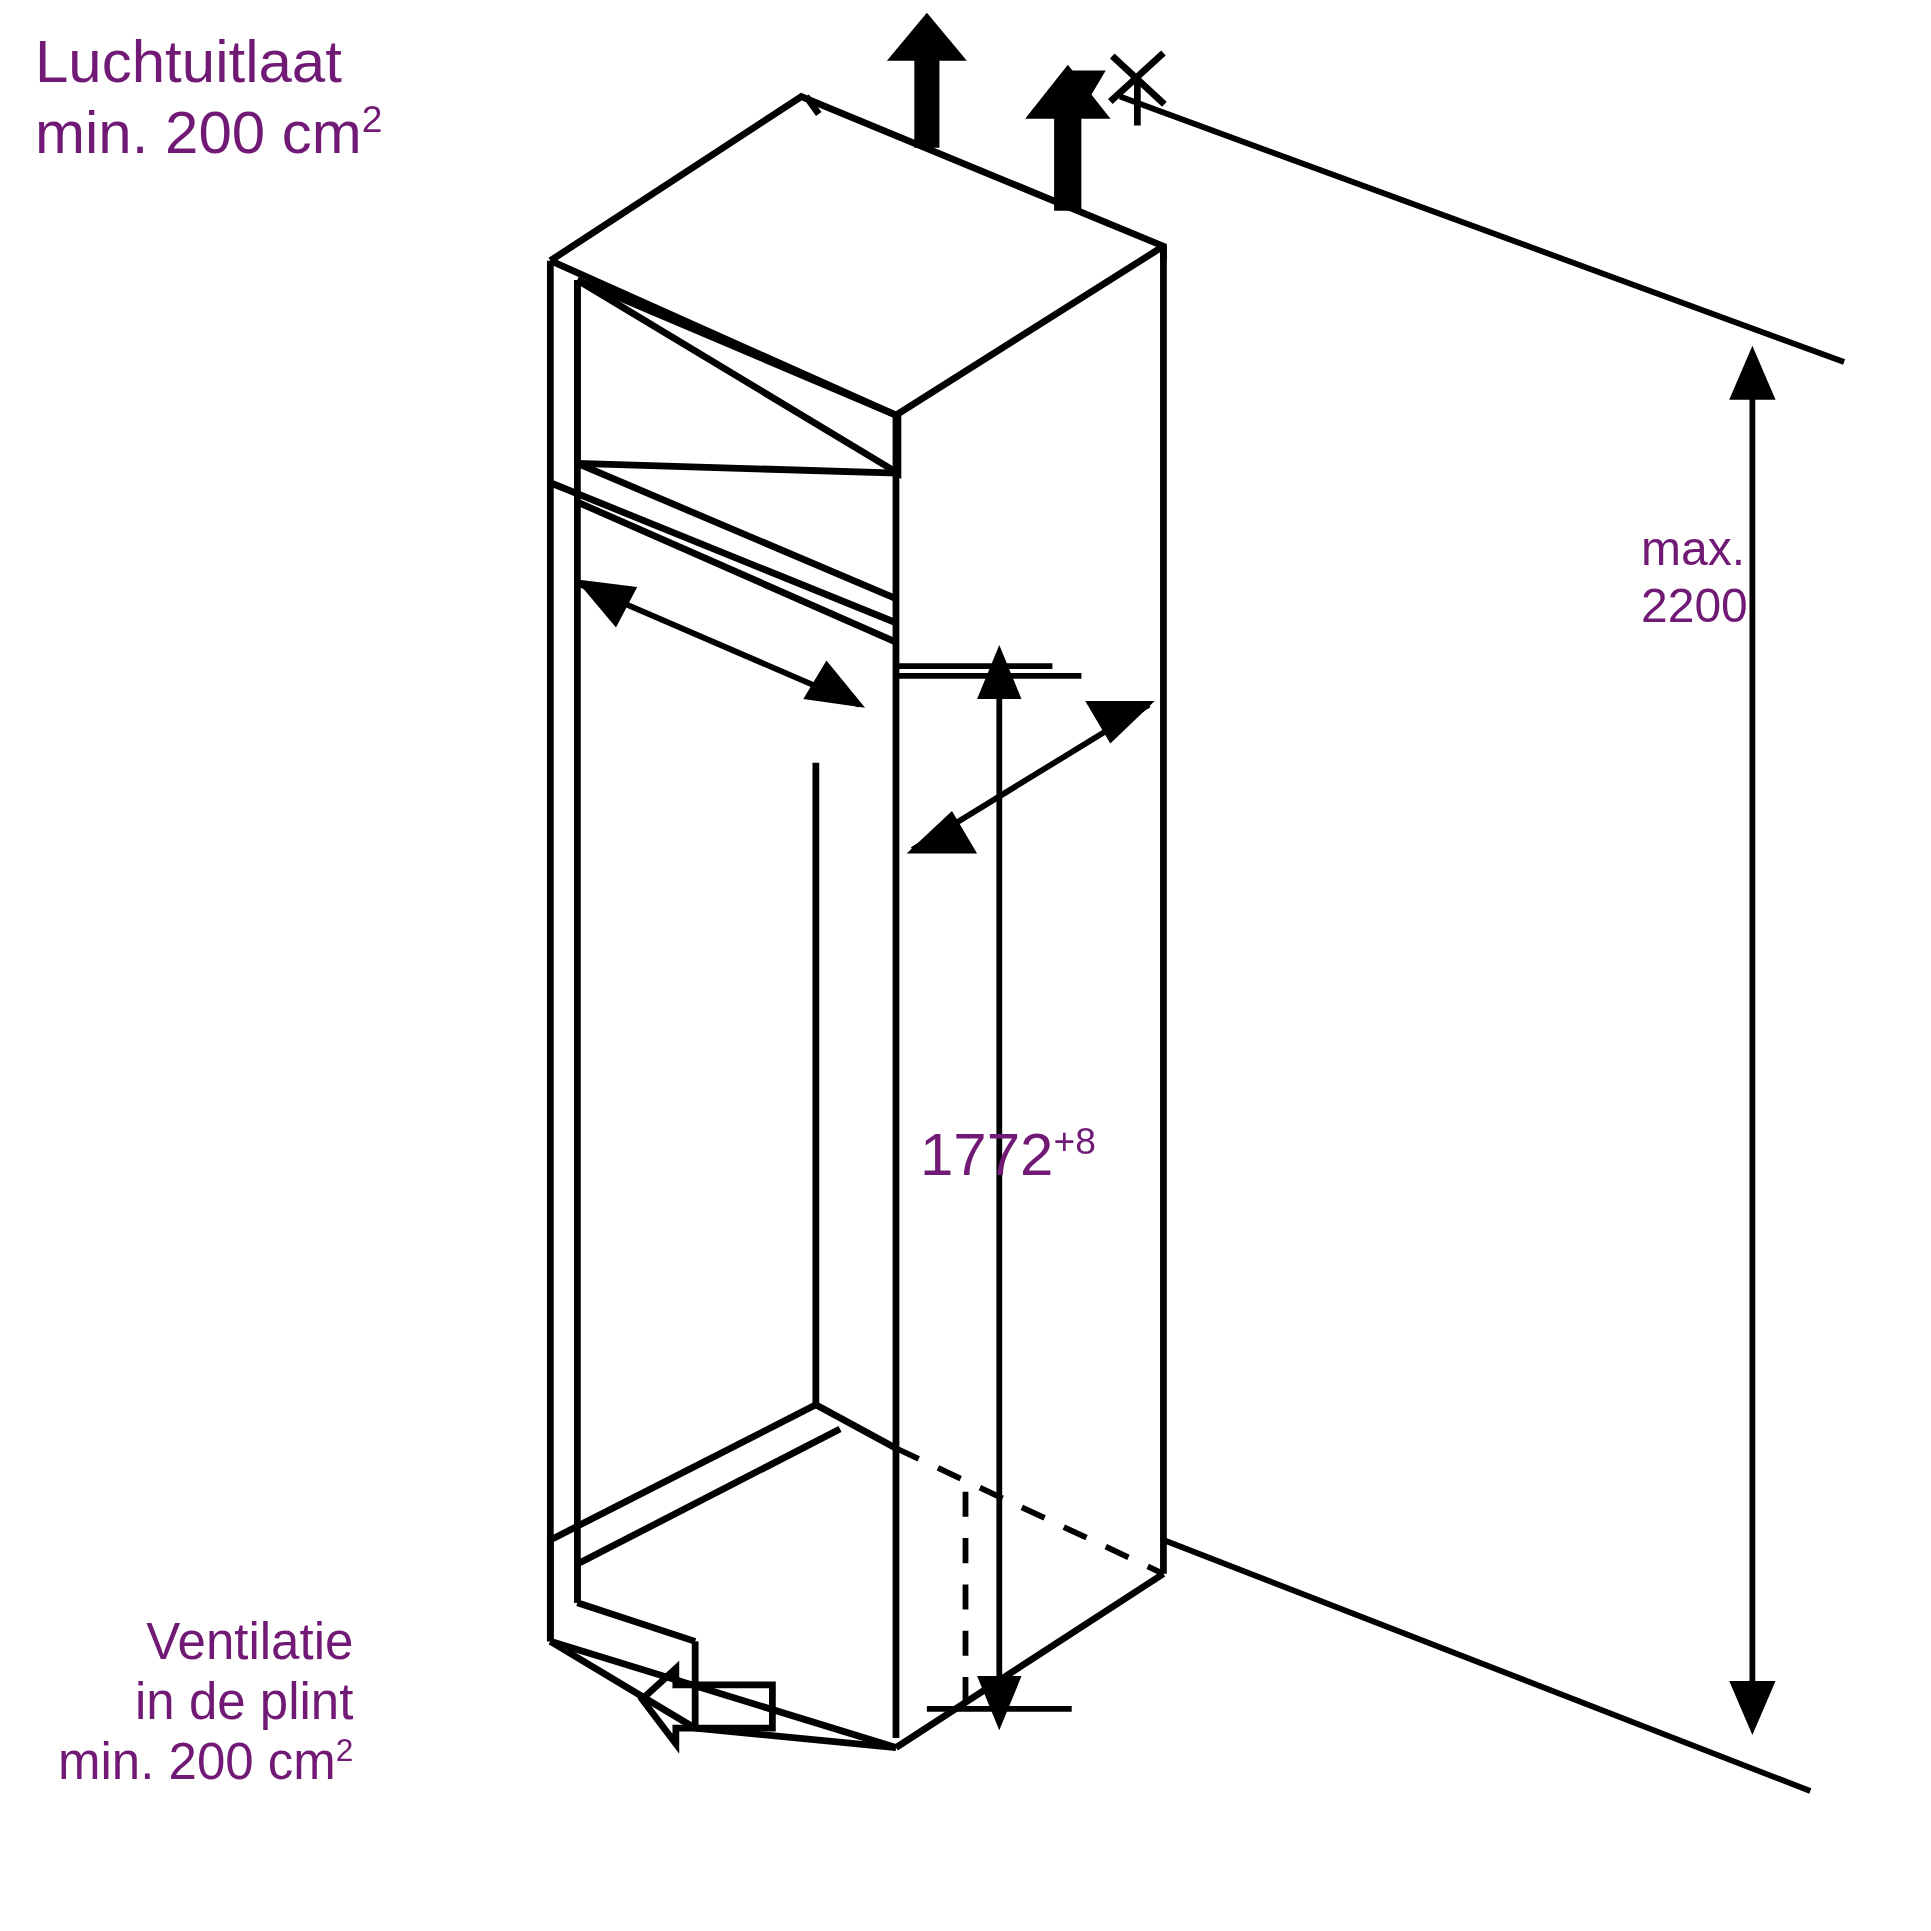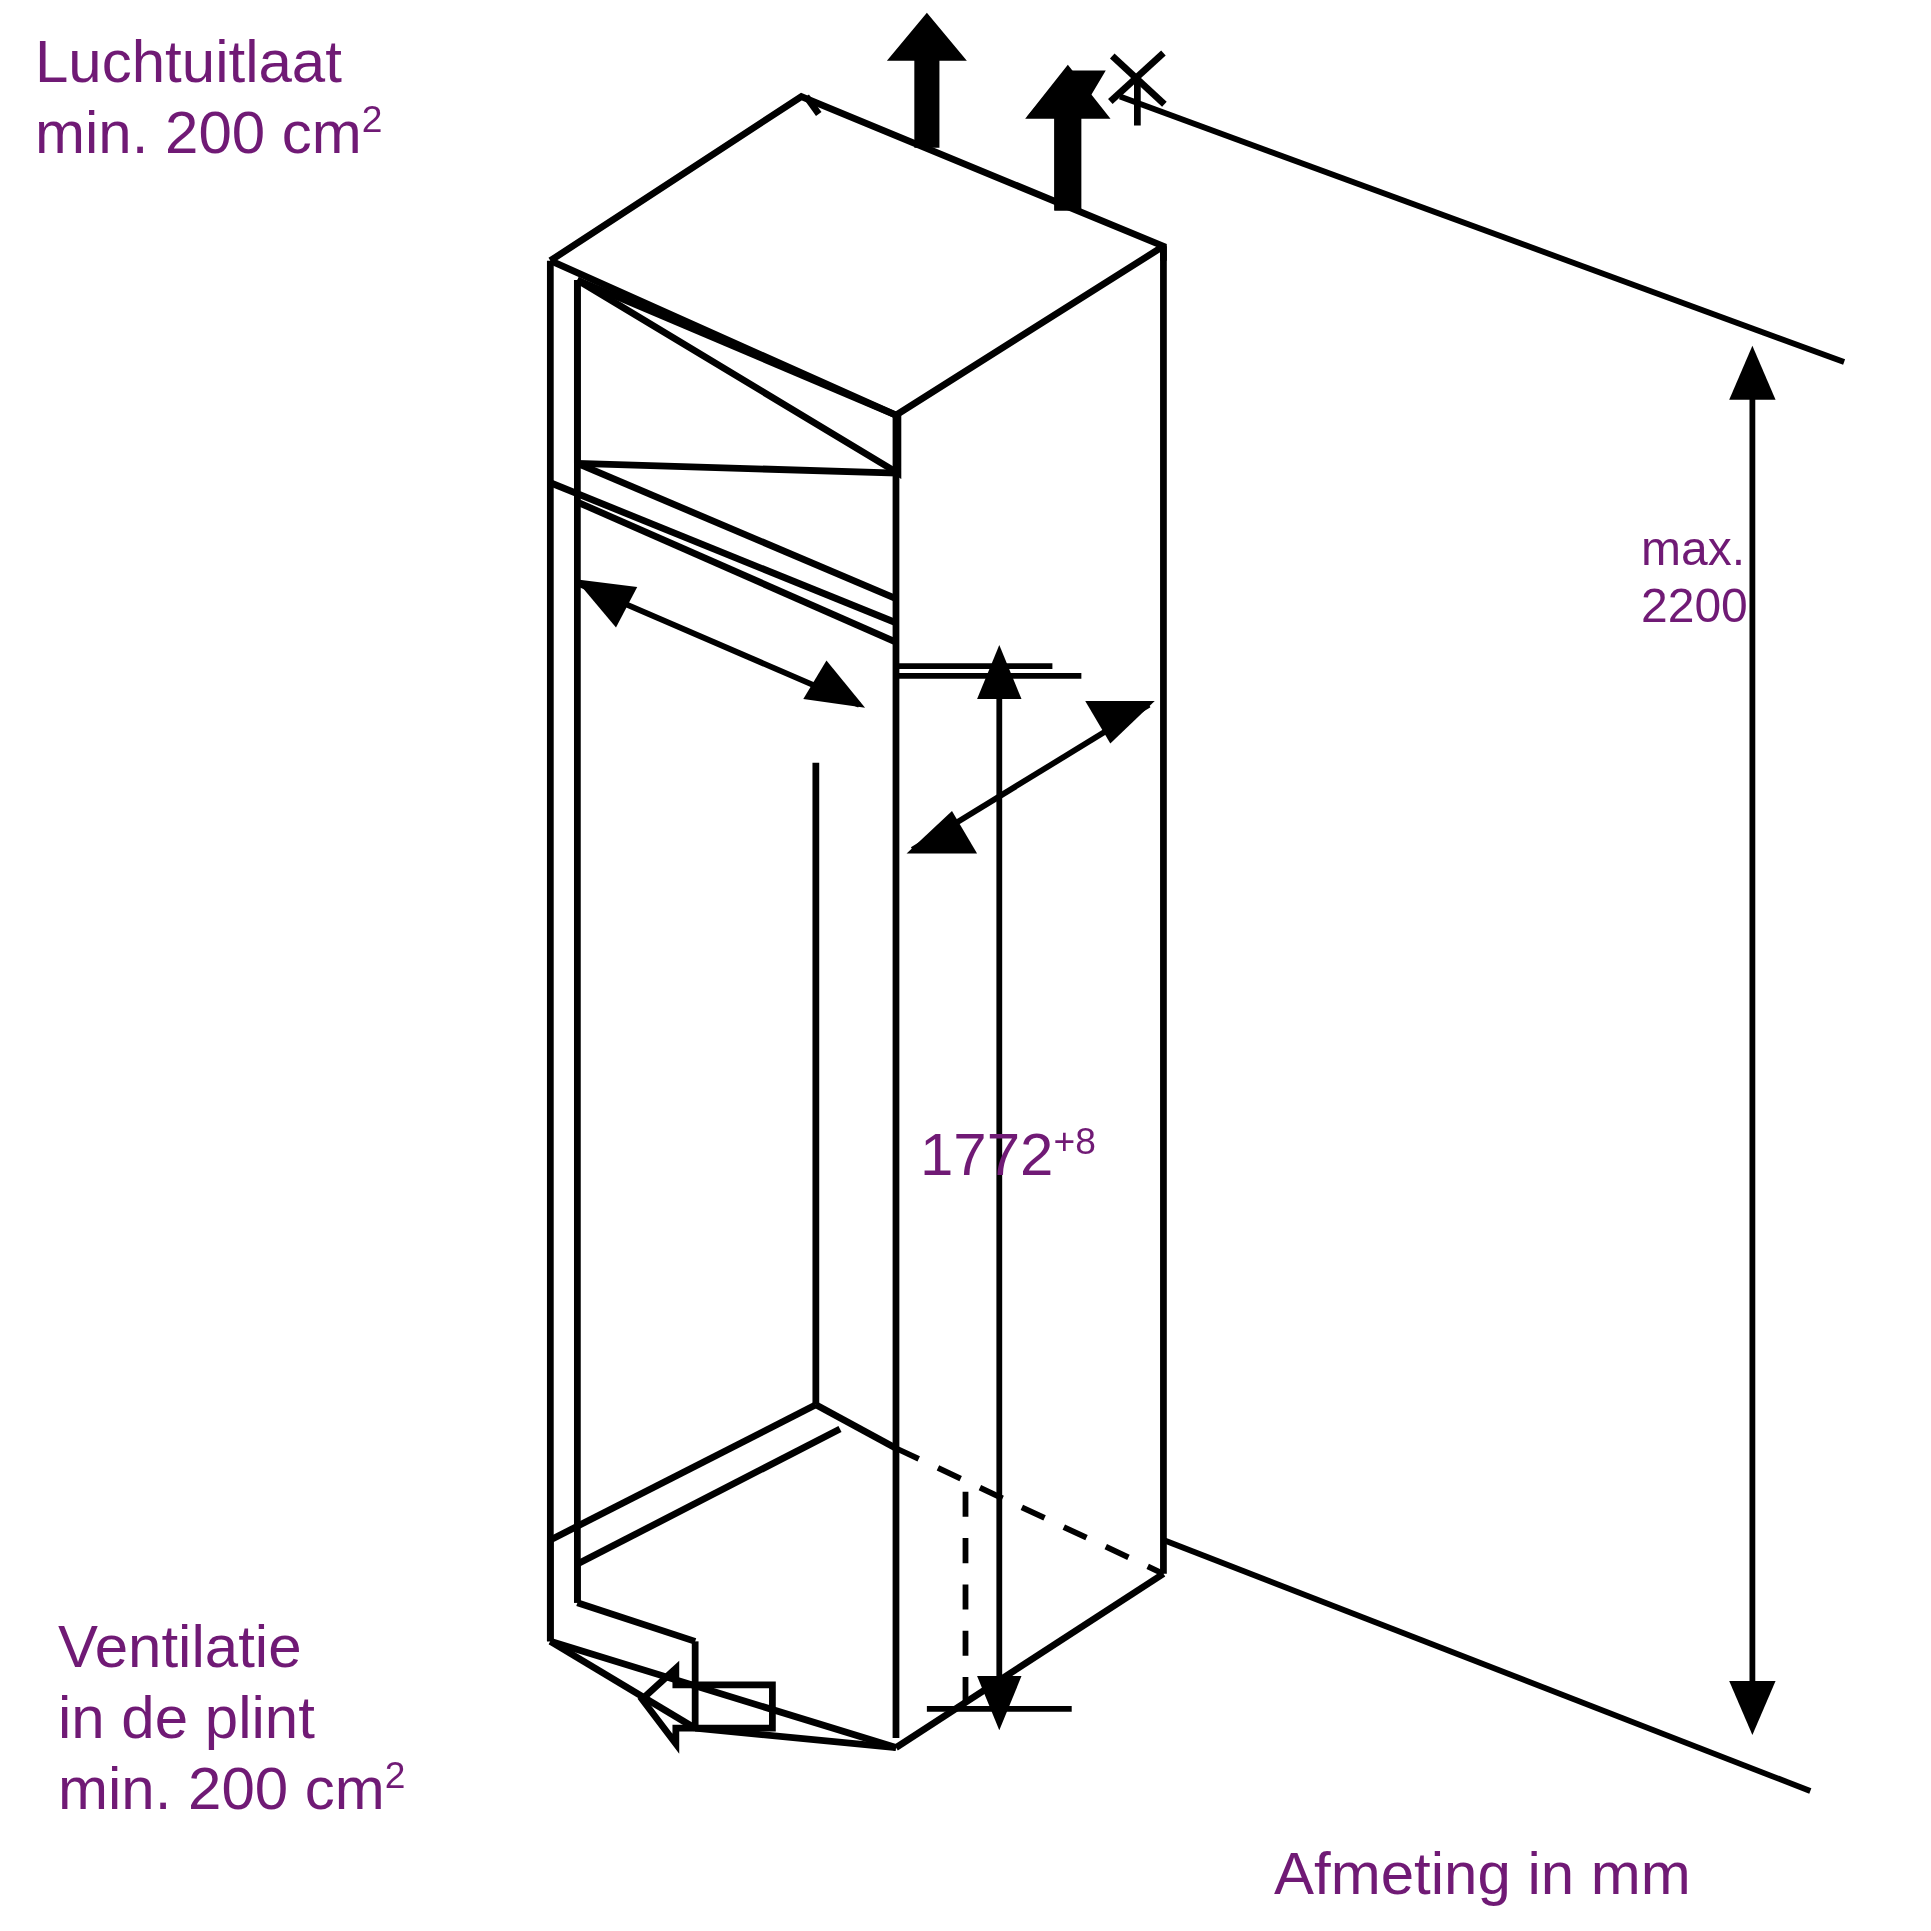--- a/index.html
+++ b/index.html
@@ -24,21 +24,22 @@
     white-space: pre;
   }
   #lbl-air-outlet {
     left: 35px;
     top: 27px;
     font-size: 60px;
   }
   #lbl-plinth {
     left: 58px;
     top: 1612px;
-    font-size: 60px;
+    font-size: 51px;
+    text-align: right;
   }
   #lbl-min560 {
     left: 637px;
     top: 589px;
     font-size: 60px;
     text-align: center;
   }
   #lbl-depth {
     left: 1028px;
     top: 763px;
@@ -207,16 +208,15 @@
 
   <div class="label" id="lbl-height"><span>1772</span><sup>+8</sup></div>
 
   <div class="label" id="lbl-max2200"><span>max.
 2200</span></div>
 
   <div class="label" id="lbl-plinth"><span>Ventilatie
 in de plint
 min. 200 cm</span><sup>2</sup></div>
 
-  <div class="label" id="lbl-units"><span>Afmeting in mm</span></div>
 
 </div>
 
 
 </body></html>

